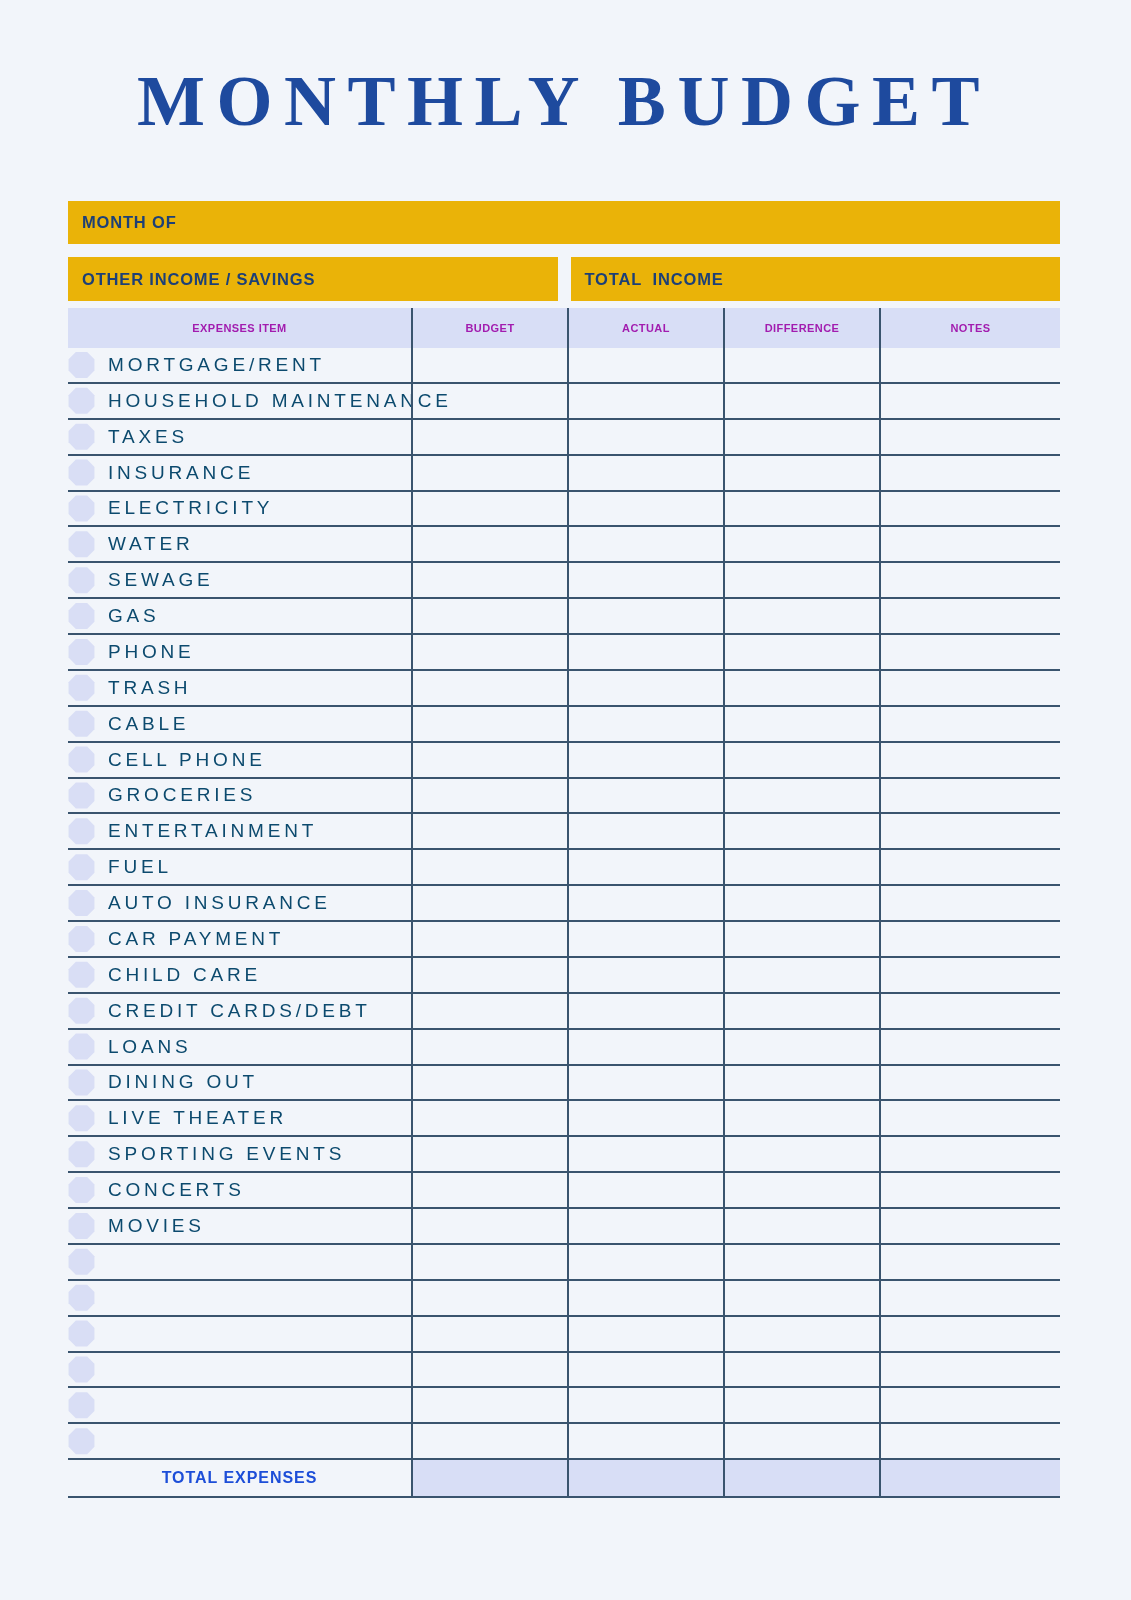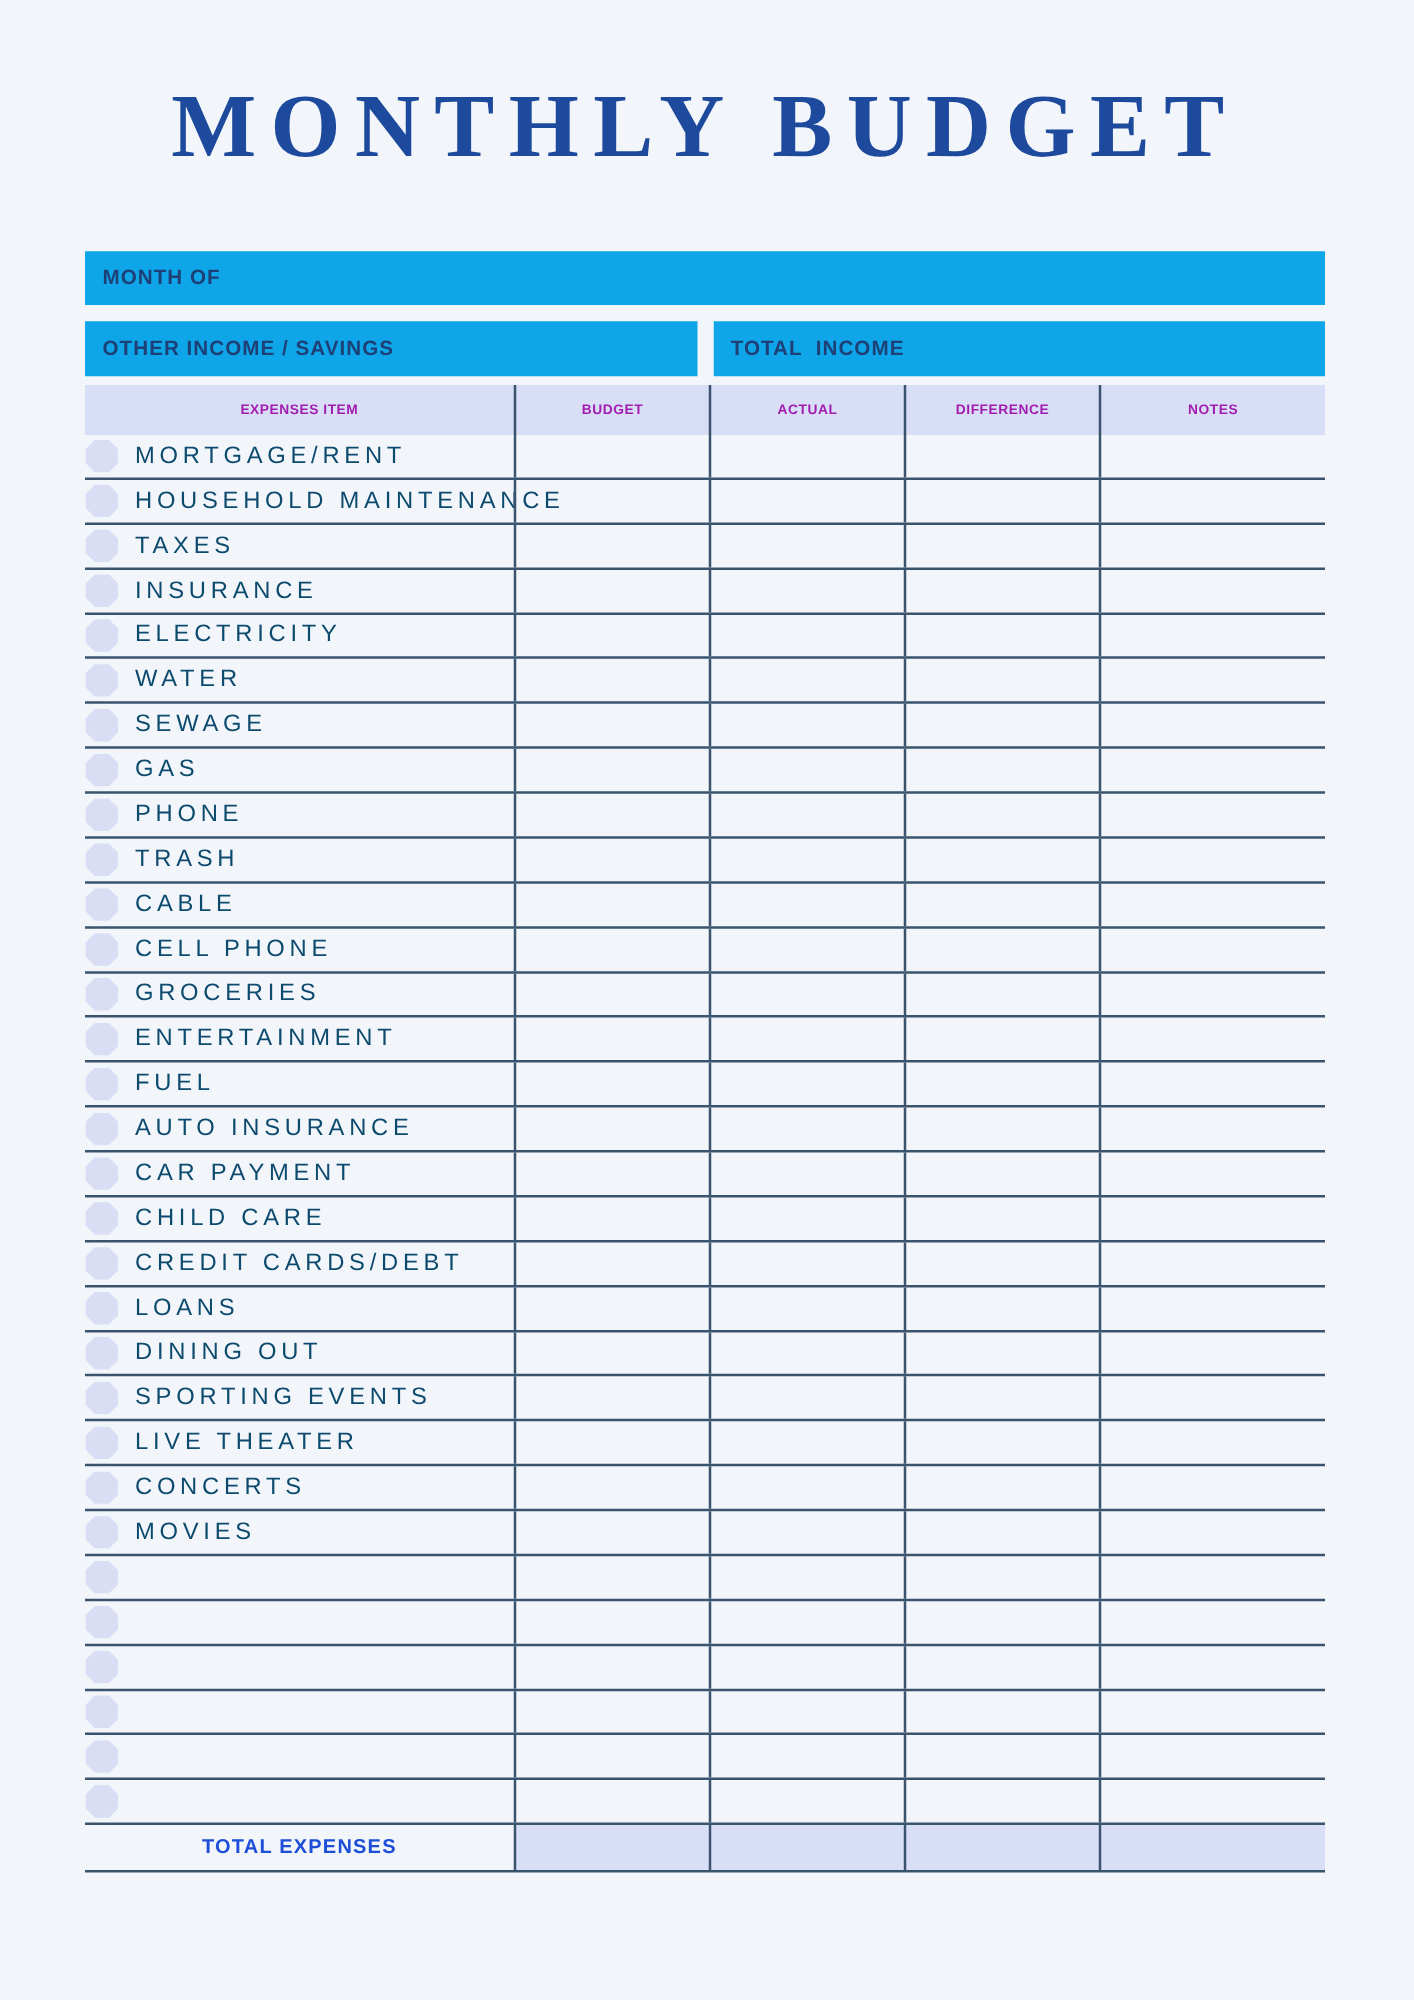--- a/index.html
+++ b/index.html
@@ -16,21 +16,21 @@
     font-weight: 700;
     font-size: 72px;
     line-height: 80px;
     letter-spacing: 0.16em;
     color: #1E4A9E;
     text-align: center;
     white-space: nowrap;
   }
 
   .bar {
-    background: #0ea5e9;
+    background: #eab308;
     display: flex;
     align-items: center;
     padding-left: 14px;
     color: #1D4077;
     font-weight: 700;
     font-size: 16.5px;
     letter-spacing: 0.05em;
     white-space: pre; 
   }
   .month-bar { height: 43px; margin-top: 60px; }
@@ -312,31 +312,31 @@
             <span class="item-label">DINING OUT</span>
           </div>
           <div class="cell vline"></div>
           <div class="cell vline"></div>
           <div class="cell vline"></div>
           <div class="cell vline"></div>
         </div>
         <div class="grid-row trow">
           <div class="cell item-cell">
             <span class="bullet"></span>
+            <span class="item-label">LIVE THEATER</span>
+          </div>
+          <div class="cell vline"></div>
+          <div class="cell vline"></div>
+          <div class="cell vline"></div>
+          <div class="cell vline"></div>
+        </div>
+        <div class="grid-row trow">
+          <div class="cell item-cell">
+            <span class="bullet"></span>
             <span class="item-label">SPORTING EVENTS</span>
-          </div>
-          <div class="cell vline"></div>
-          <div class="cell vline"></div>
-          <div class="cell vline"></div>
-          <div class="cell vline"></div>
-        </div>
-        <div class="grid-row trow">
-          <div class="cell item-cell">
-            <span class="bullet"></span>
-            <span class="item-label">LIVE THEATER</span>
           </div>
           <div class="cell vline"></div>
           <div class="cell vline"></div>
           <div class="cell vline"></div>
           <div class="cell vline"></div>
         </div>
         <div class="grid-row trow">
           <div class="cell item-cell">
             <span class="bullet"></span>
             <span class="item-label">CONCERTS</span>

